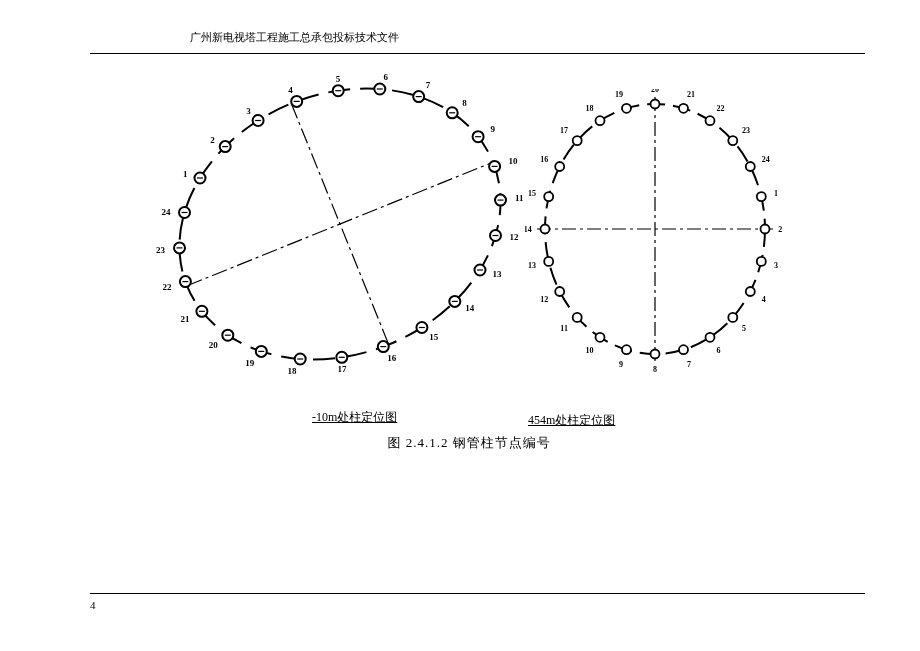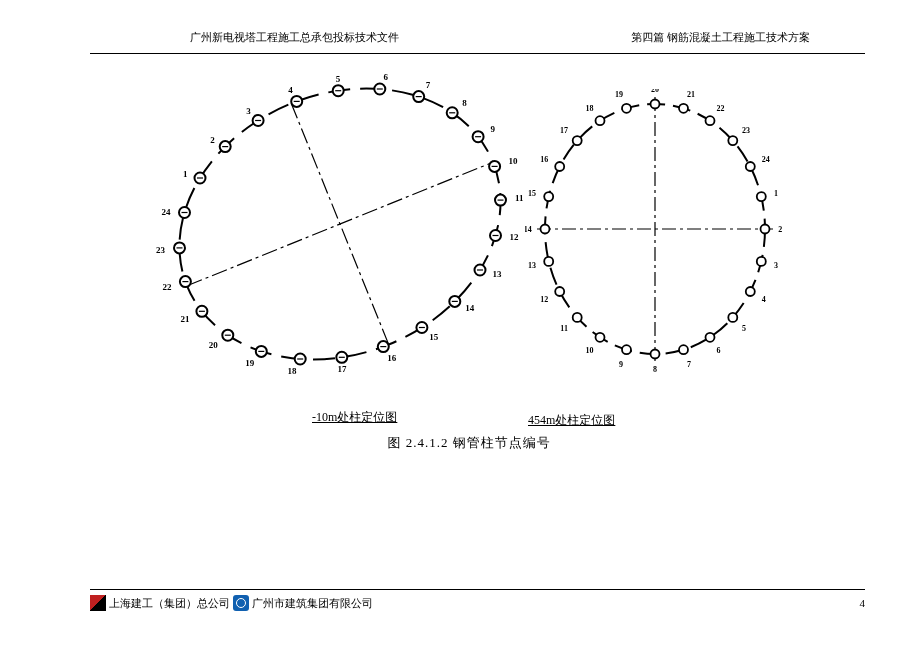--- a/index.html
+++ b/index.html
@@ -105,21 +105,20 @@
       border: 1.5px solid #fff;
       border-radius: 50%;
       box-sizing: border-box;
     }
   </style>
 </head>
 <body>
 
 <div class="header">
   <span class="header-left">广州新电视塔工程施工总承包投标技术文件</span>
-  <span class="header-right">第四篇  钢筋混凝土工程施工技术方案</span>
 </div>
 
 <div class="content">
   <div class="diagram-container">
     <svg class="ellipse-svg" width="370" height="340" viewBox="0 0 370 340" style="left:0;top:0">
       <g transform="translate(185,165)">
         <g transform="rotate(-22)">
           <ellipse cx="0" cy="0" rx="165" ry="130" fill="none" stroke="#000" stroke-width="2" stroke-dasharray="22 10"></ellipse>
           <line x1="-165" y1="0" x2="165" y2="0" stroke="#000" stroke-width="1.2" stroke-dasharray="16 4 3 4"></line>
           <line x1="0" y1="-130" x2="0" y2="130" stroke="#000" stroke-width="1.2" stroke-dasharray="16 4 3 4"></line>
@@ -259,20 +258,14 @@
       </g>
     </svg>
   </div>
 
   <div class="caption1">-10m处柱定位图</div>
   <div class="caption2">454m处柱定位图</div>
   <div class="figure-label">图 2.4.1.2  钢管柱节点编号</div>
 </div>
 
 <div class="footer">
-  <div class="footer-left">
-    <span class="logo1"></span>
-    <span>上海建工（集团）总公司</span>
-    <span class="logo2"></span>
-    <span>广州市建筑集团有限公司</span>
-  </div>
   <span>4</span>
 </div>
 
 </body></html>

